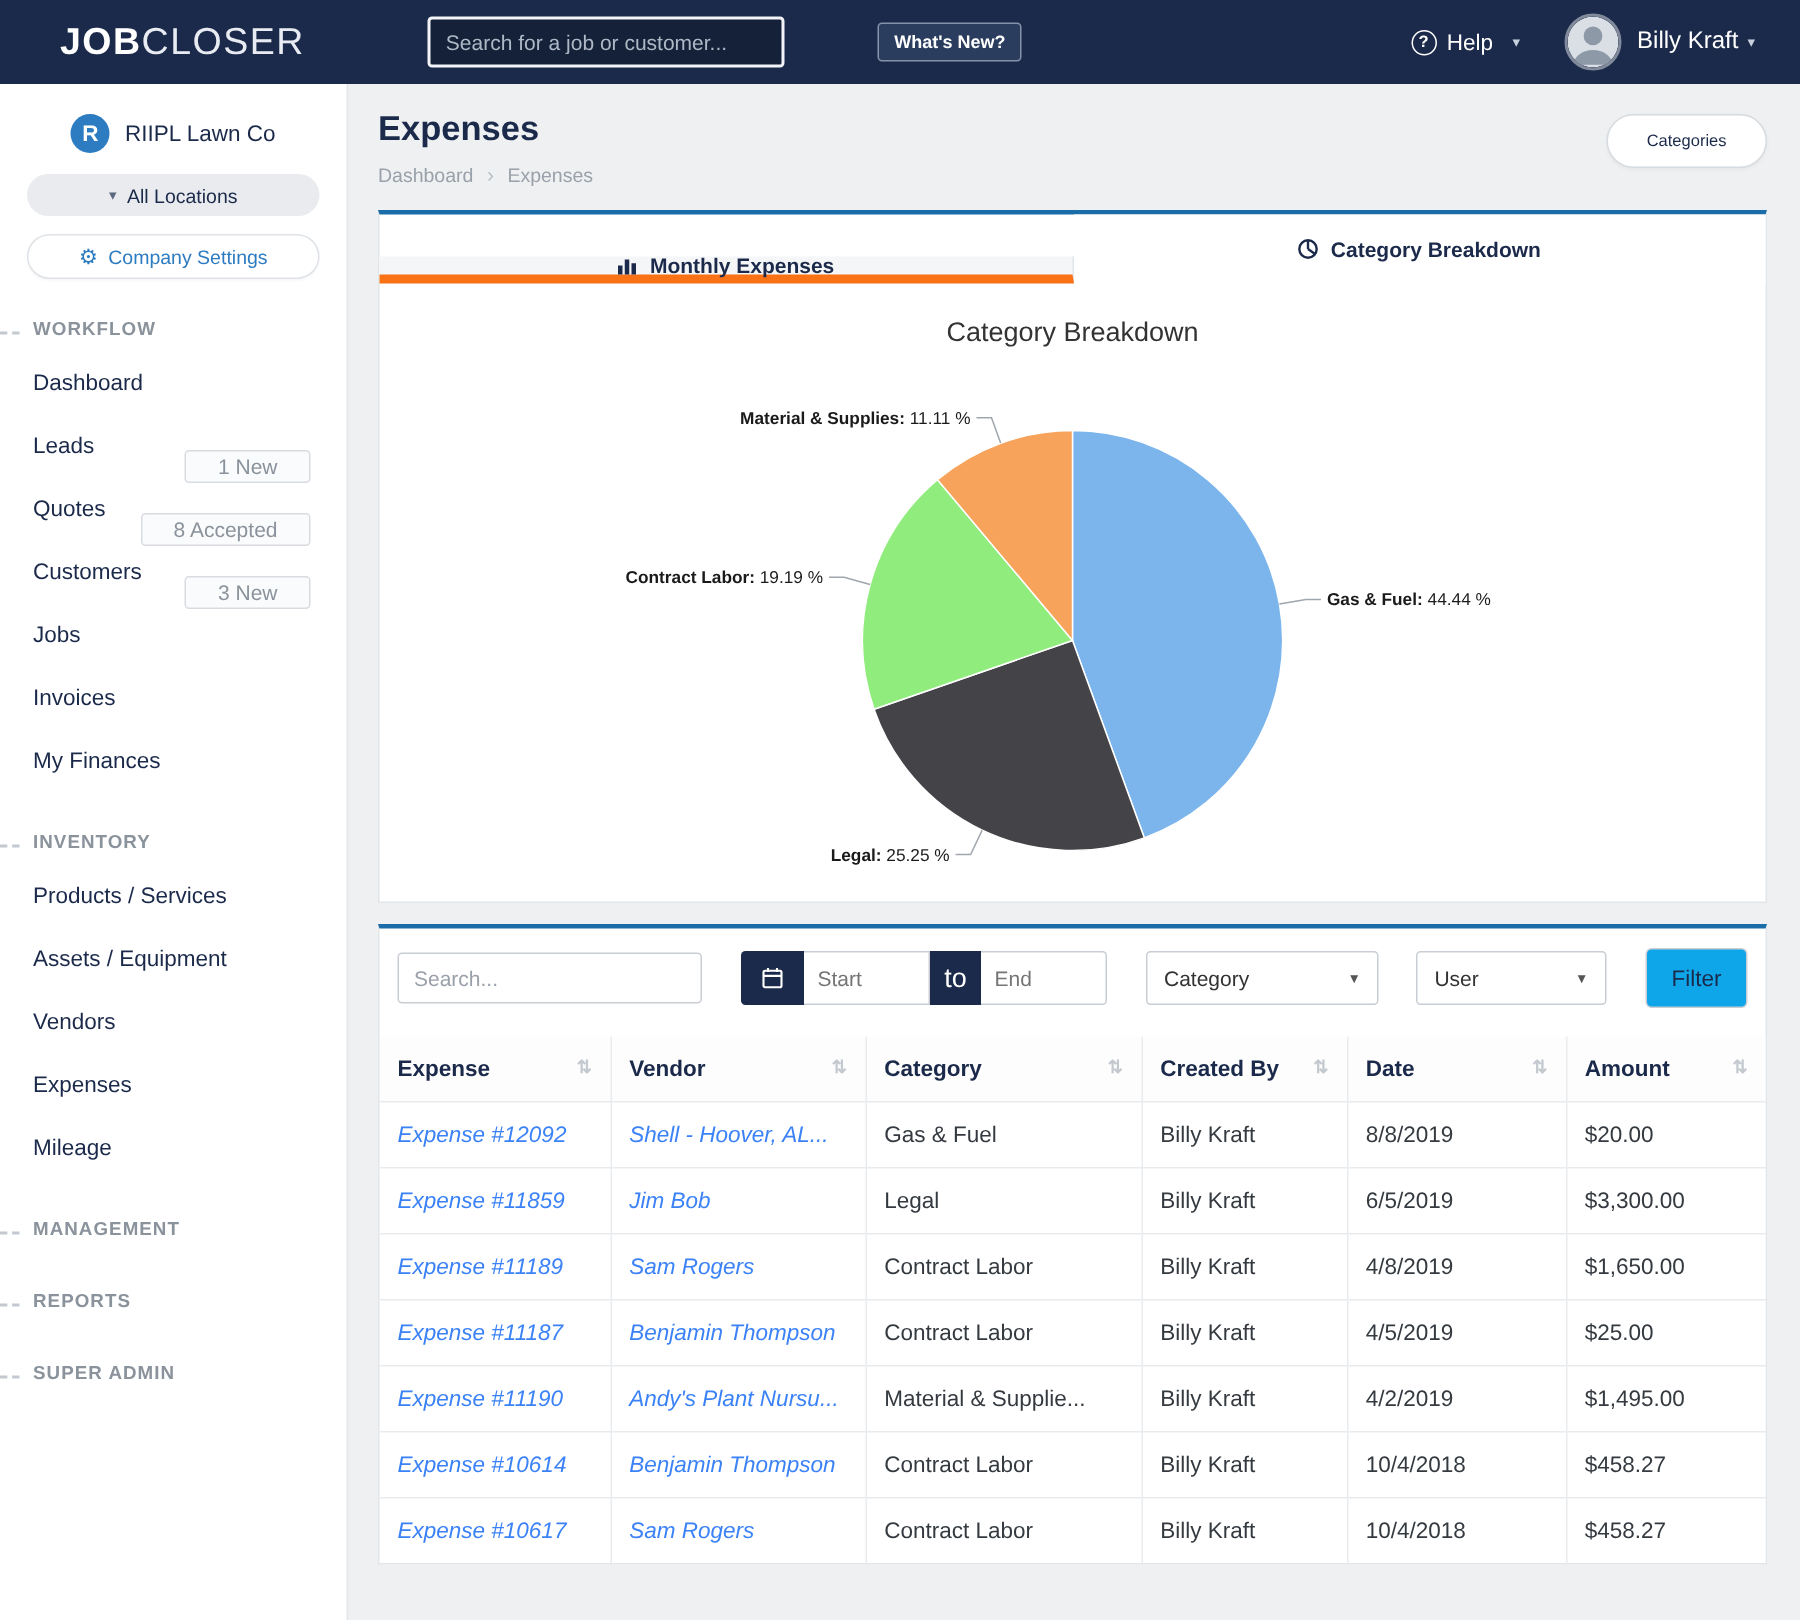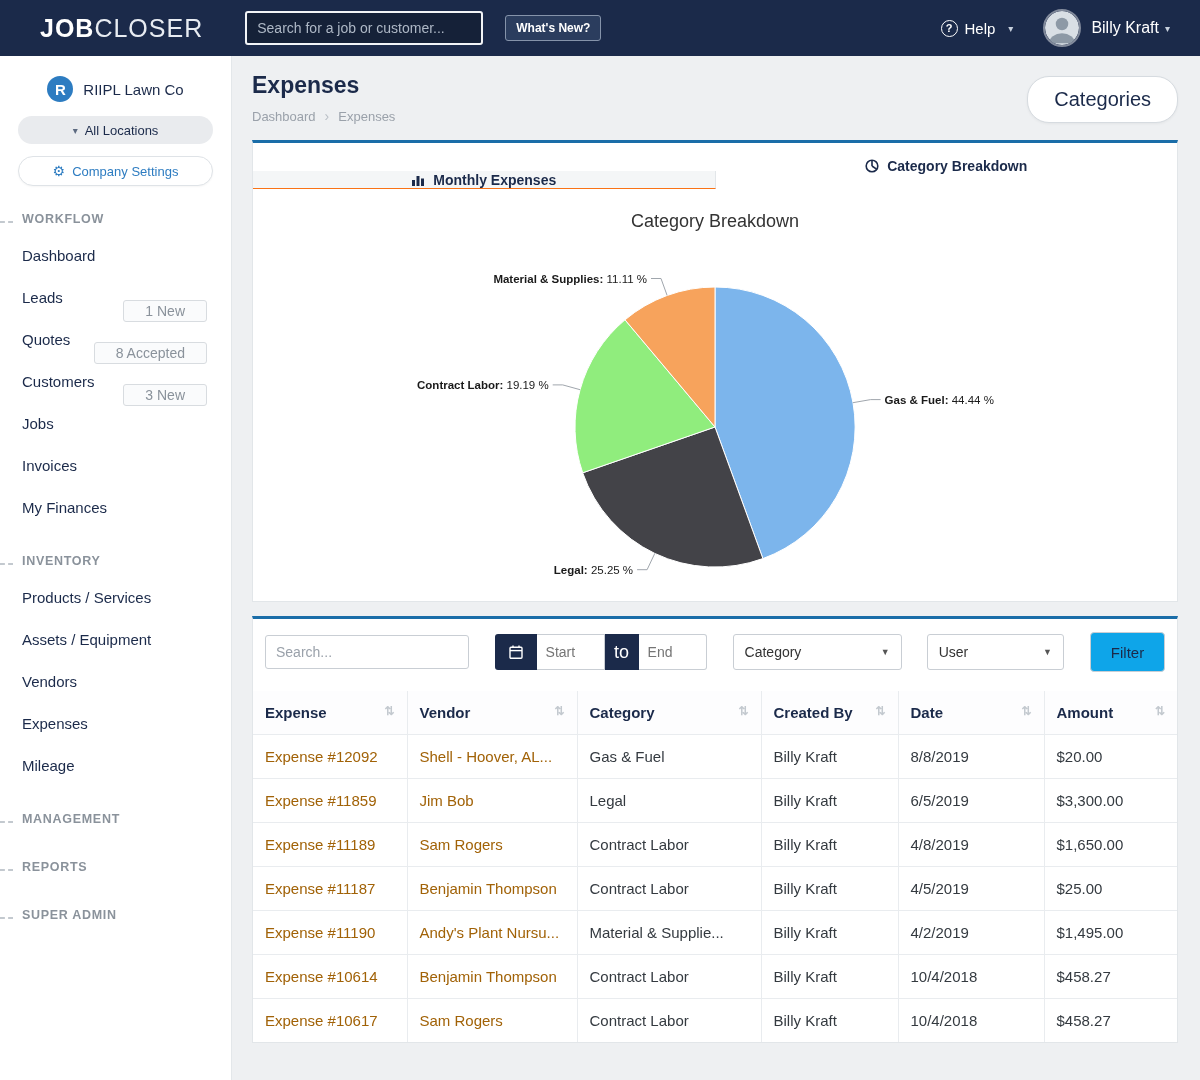--- a/index.html
+++ b/index.html
@@ -1,19 +1,19 @@
 <!DOCTYPE html>
 <html><head>
 <meta charset="utf-8">
 <style>
   * { margin:0; padding:0; box-sizing:border-box; font-family:"Liberation Sans", sans-serif; }
   html,body { width:1200px; height:1080px; overflow:hidden; background:#eef0f2; }
 
   
-  .navbar { height:56px; background:#1b2a4a; display:flex; align-items:center; padding:0 30px 0 40px; color:#fff; }
+  .navbar { height:56px; background:#1b2a4a; display:flex; align-items:center; padding:0 30px 0 40px; color:#fff;gap:40px; }
   .logo { font-size:25px; letter-spacing:1px; white-space:nowrap; }
   .logo-bold { font-weight:bold; color:#fff; }
   .logo-light { font-weight:normal; color:#e8ecf2; }
   .nav-search { margin-left:42px; width:238px; height:34px; background:#152138; border:2px solid #f2f4f7; border-radius:3px; color:#dfe5ee; padding:0 10px; font-size:14px; outline:none; }
   .nav-search::placeholder { color:#aeb8c6; }
   .whats-new { margin-left:22px; background:#2b3d5e; border:1px solid #8593aa; color:#fff; font-size:12px; font-weight:bold; padding:5px 10px; border-radius:3px; cursor:pointer; white-space:nowrap; }
   .nav-right { margin-left:auto; display:flex; align-items:center; }
   .help-group { display:flex; align-items:center; gap:7px; cursor:pointer; }
   .q-circle { width:17px; height:17px; border:1.5px solid #fff; border-radius:50%; font-size:11px; font-weight:bold; display:flex; align-items:center; justify-content:center; }
   .help-label { font-size:15px; }
@@ -39,57 +39,57 @@
   .nav-item { height:42px; display:flex; align-items:center; justify-content:space-between; padding:0 24px 0 22px; font-size:15px; color:#1b2a4a; cursor:pointer; }
   .badge { font-size:14px; color:#8a929b; border:1px solid #d8dce0; background:#fafbfc; border-radius:3px; padding:2px 21px; white-space:nowrap;margin-top:27px; }
 
   
   .main { flex:1; padding:16px 22px 0 20px; overflow:hidden; }
   .page-head { display:flex; justify-content:space-between; align-items:flex-start; }
   .page-title { font-size:23px; font-weight:bold; color:#1b2a4a; }
   .breadcrumb { margin-top:9px; font-size:13px; color:#9aa1aa; display:flex; align-items:center; gap:9px; }
   .breadcrumb .sep { color:#b9bfc6; font-size:14px; }
   .head-buttons { display:flex; gap:14px; margin-top:4px; }
-  .pill-btn { background:#fff; border:1px solid #d6dbe0; border-radius:22px; padding:11px 26px; font-size:20px; color:#1b2a4a; cursor:pointer; box-shadow:0 1px 3px rgba(0,0,0,0.05); white-space:nowrap;text-align:center; }
+  .pill-btn { background:#fff; border:1px solid #d6dbe0; border-radius:22px; padding:11px 26px; font-size:11px; color:#1b2a4a; cursor:pointer; box-shadow:0 1px 3px rgba(0,0,0,0.05); white-space:nowrap;text-align:center; }
 
   .card { background:#fff; border:1px solid #e2e6e9; border-top:3px solid #1a6da8; }
   .chart-card { margin-top:16px; }
 
   .tabs { display:flex; height:46px; }
   .tab { flex:1; display:flex; align-items:center; justify-content:center; gap:8px; font-size:14px; font-weight:bold; color:#1b2a4a; cursor:pointer; background:#fff; }
-  .tab.tab-inactive { background:#f4f6f7; border-bottom:1px solid #f97316;margin-top:28px; }
+  .tab.tab-inactive { background:#f4f6f7; border-bottom:6px solid #f97316;margin-top:28px; }
   .tab.tab-inactive:first-child { border-right:1px solid #e2e6e9; }
   .tab-icon { display:flex; align-items:center; color:#1b2a4a; }
 
   .chart-area { position:relative; height:412px; }
   .chart-title { position:absolute; top:22px; left:0; width:100%; text-align:center; font-size:18px; color:#333; }
   #pie-svg { position:absolute; top:0; left:0; width:100%; height:100%; }
 
   
   .table-card { margin-top:14px; }
   .filter-row { display:flex; align-items:center; padding:13px 12px 11px; }
   .txt-input { height:34px; border:1px solid #c9ced4; border-radius:3px; padding:0 10px; font-size:14px; color:#444; outline:none; }
   .txt-input::placeholder { color:#9aa1aa; }
   .f-search { width:211px; }
   .date-group { display:flex; margin-left:26px; height:36px; align-items:stretch; }
   .cal-btn { width:42px; background:#1b2a4a; display:flex; align-items:center; justify-content:center; border-radius:3px 0 0 3px; cursor:pointer; flex:none; }
-  .date-input { width:68px; border:1px solid #c9ced4; border-left:none; padding:0 9px; font-size:14px; color:#444; outline:none; height:36px; border-radius:0; }
+  .date-input { width:84px; border:1px solid #c9ced4; border-left:none; padding:0 9px; font-size:14px; color:#444; outline:none; height:36px; border-radius:0; }
   .to-box { width:34px; background:#1b2a4a; color:#fff; display:flex; align-items:center; justify-content:center; font-size:18px; flex:none; }
   .date-input.end { border-left:none; border-radius:0 3px 3px 0; }
   .select { margin-left:26px; width:175px; height:36px; border:1px solid #c9ced4; border-radius:3px; display:flex; align-items:center; justify-content:space-between; padding:0 11px; font-size:14px; color:#333; background:#fff; cursor:pointer; }
   .select.user-select { width:142px; margin-left:25px; }
   .select .caret { color:#555; margin:0; font-size:9px; }
   .filter-btn { margin-left:26px; width:78px; height:40px; background:#0ea5e9; border:1px solid #c9ced4; border-radius:4px; font-size:15px; color:#1b2a4a; cursor:pointer; }
 
   table.expenses { width:100%; border-collapse:collapse; border:hidden; table-layout:fixed; margin-top:8px; }
   .expenses th, .expenses td { border:1px solid #e9ecef; padding:13px 12px; text-align:left; font-size:15px; overflow:hidden; white-space:nowrap; text-overflow:ellipsis; }
   .expenses th { color:#1b2a4a; font-weight:bold; background:#fdfdfe; cursor:pointer; }
   .sort-icon { float:right; color:#c3c9cf; font-size:12px; margin-left:6px; }
   .expenses td { color:#343a40; background:#fff; }
-  .expenses td.link { color:#a16207; cursor:pointer; }
+  .expenses td.link { color:#3b82f6; cursor:pointer;font-style:italic; }
 </style>
 </head>
 <body>
 
 <div class="navbar">
   <div class="logo">
     <span class="logo-bold">JOB</span><span class="logo-light">CLOSER</span>
   </div>
   <input class="nav-search" placeholder="Search for a job or customer..." style="">
   <button class="whats-new">What's New?</button>

